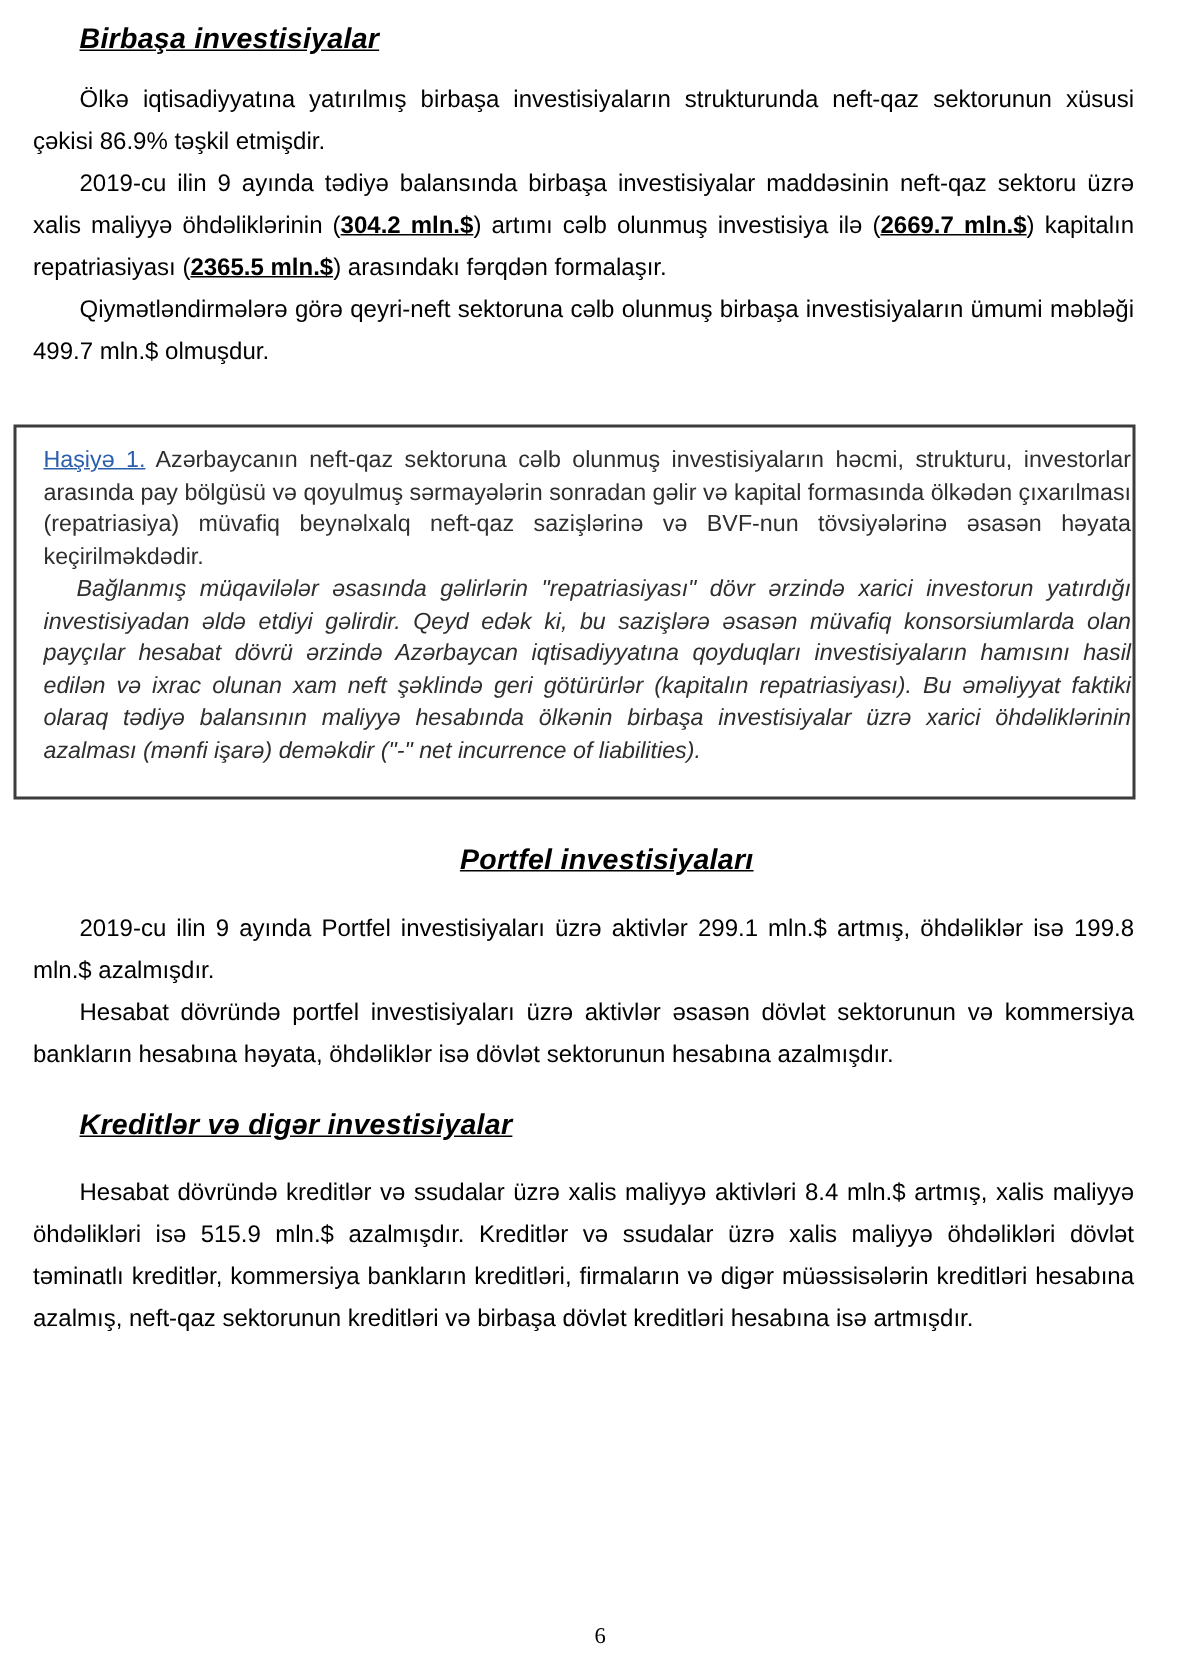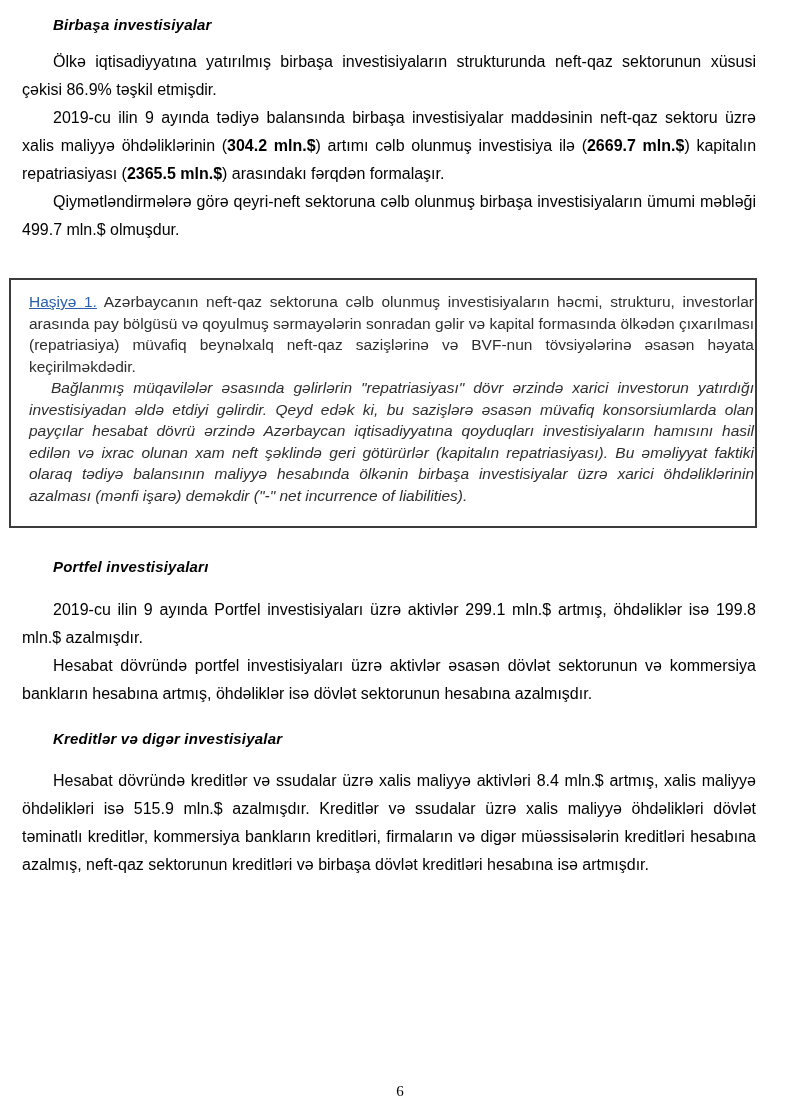--- a/index.html
+++ b/index.html
@@ -9,40 +9,40 @@
     --box-text:#2e2e2e;
   }
   html,body{margin:0;padding:0;}
   body{
     width:800px;height:1112px;background:#ffffff;position:relative;
     font-family:"Liberation Sans",sans-serif;color:var(--text);
     overflow:hidden;
   }
   .page{padding:16px 44px 0 22px;}
   h2.sec{
-    font-size:15px;font-weight:bold;font-style:italic;
-    margin:0 0 15px 31px;letter-spacing:.2px;
+    font-size:19px;font-weight:bold;font-style:italic;
+    margin:0 0 15px 31px;letter-spacing:.2px;text-decoration:underline;
   }
-  h2.sec.sp1{margin-top:30px;margin-bottom:21px;}
+  h2.sec.sp1{margin-top:30px;margin-bottom:21px;text-align:center;}
   h2.sec.sp2{margin-top:22px;margin-bottom:20px;}
   p.body{
     font-size:16px;line-height:28px;text-align:justify;text-indent:31px;
     margin:0;
   }
   .note{
     box-sizing:border-box;width:748px;margin:34px 0 14px -13px;
     border:2px solid var(--box-border);
     padding:11px 1px 20px 18px;color:var(--box-text);
   }
   .note p{
     font-size:15.5px;line-height:21.5px;text-align:justify;margin:0;
   }
   .note p.indent{text-indent:22px;font-style:italic;}
   .note-label{color:var(--accent);text-decoration:underline;}
-  b,.run-b{font-weight:bold;}
+  b,.run-b{font-weight:bold;text-decoration:underline;}
   .pagenum{
     position:absolute;left:0;right:0;bottom:12px;text-align:center;
     font-family:"Liberation Serif",serif;font-size:15px;color:#000;
   }
 </style>
 </head>
 <body>
 
 <div class="page">
 
@@ -53,21 +53,21 @@
   <p class="body"><span>Qiymətləndirmələrə görə qeyri-neft sektoruna cəlb olunmuş birbaşa investisiyaların ümumi məbləği 499.7 mln.$ olmuşdur.</span></p>
 
   <div class="note">
     <p><span class="note-label">Haşiyə 1.</span><span> Azərbaycanın neft-qaz sektoruna cəlb olunmuş investisiyaların həcmi, strukturu, investorlar arasında pay bölgüsü və qoyulmuş sərmayələrin sonradan gəlir və kapital formasında ölkədən çıxarılması (repatriasiya) müvafiq beynəlxalq neft-qaz sazişlərinə və BVF-nun tövsiyələrinə əsasən həyata keçirilməkdədir.</span></p>
     <p class="indent"><span>Bağlanmış müqavilələr əsasında gəlirlərin "repatriasiyası" dövr ərzində xarici investorun yatırdığı investisiyadan əldə etdiyi gəlirdir. Qeyd edək ki, bu sazişlərə əsasən müvafiq konsorsiumlarda olan payçılar hesabat dövrü ərzində Azərbaycan iqtisadiyyatına qoyduqları investisiyaların hamısını hasil edilən və ixrac olunan xam neft şəklində geri götürürlər (kapitalın repatriasiyası). Bu əməliyyat faktiki olaraq tədiyə balansının maliyyə hesabında ölkənin birbaşa investisiyalar üzrə xarici öhdəliklərinin azalması (mənfi işarə) deməkdir ("-" net incurrence of liabilities).</span></p>
   </div>
 
   <h2 class="sec sp1">Portfel investisiyaları</h2>
 
   <p class="body"><span>2019-cu ilin 9 ayında Portfel investisiyaları üzrə aktivlər 299.1 mln.$ artmış, öhdəliklər isə 199.8 mln.$ azalmışdır.</span></p>
-  <p class="body"><span>Hesabat dövründə portfel investisiyaları üzrə aktivlər əsasən dövlət sektorunun və kommersiya bankların hesabına artmış, öhdəliklər isə dövlət sektorunun hesabına azalmışdır.</span></p>
+  <p class="body"><span>Hesabat dövründə portfel investisiyaları üzrə aktivlər əsasən dövlət sektorunun və kommersiya bankların hesabına həyata, öhdəliklər isə dövlət sektorunun hesabına azalmışdır.</span></p>
 
   <h2 class="sec sp2">Kreditlər və digər investisiyalar</h2>
 
   <p class="body"><span>Hesabat dövründə kreditlər və ssudalar üzrə xalis maliyyə aktivləri 8.4 mln.$ artmış, xalis maliyyə öhdəlikləri isə 515.9 mln.$ azalmışdır. Kreditlər və ssudalar üzrə xalis maliyyə öhdəlikləri dövlət təminatlı kreditlər, kommersiya bankların kreditləri, firmaların və digər müəssisələrin kreditləri hesabına azalmış, neft-qaz sektorunun kreditləri və birbaşa dövlət kreditləri hesabına isə artmışdır.</span></p>
 
 </div>
 
 <div class="pagenum">6</div>
 
 </body></html>

